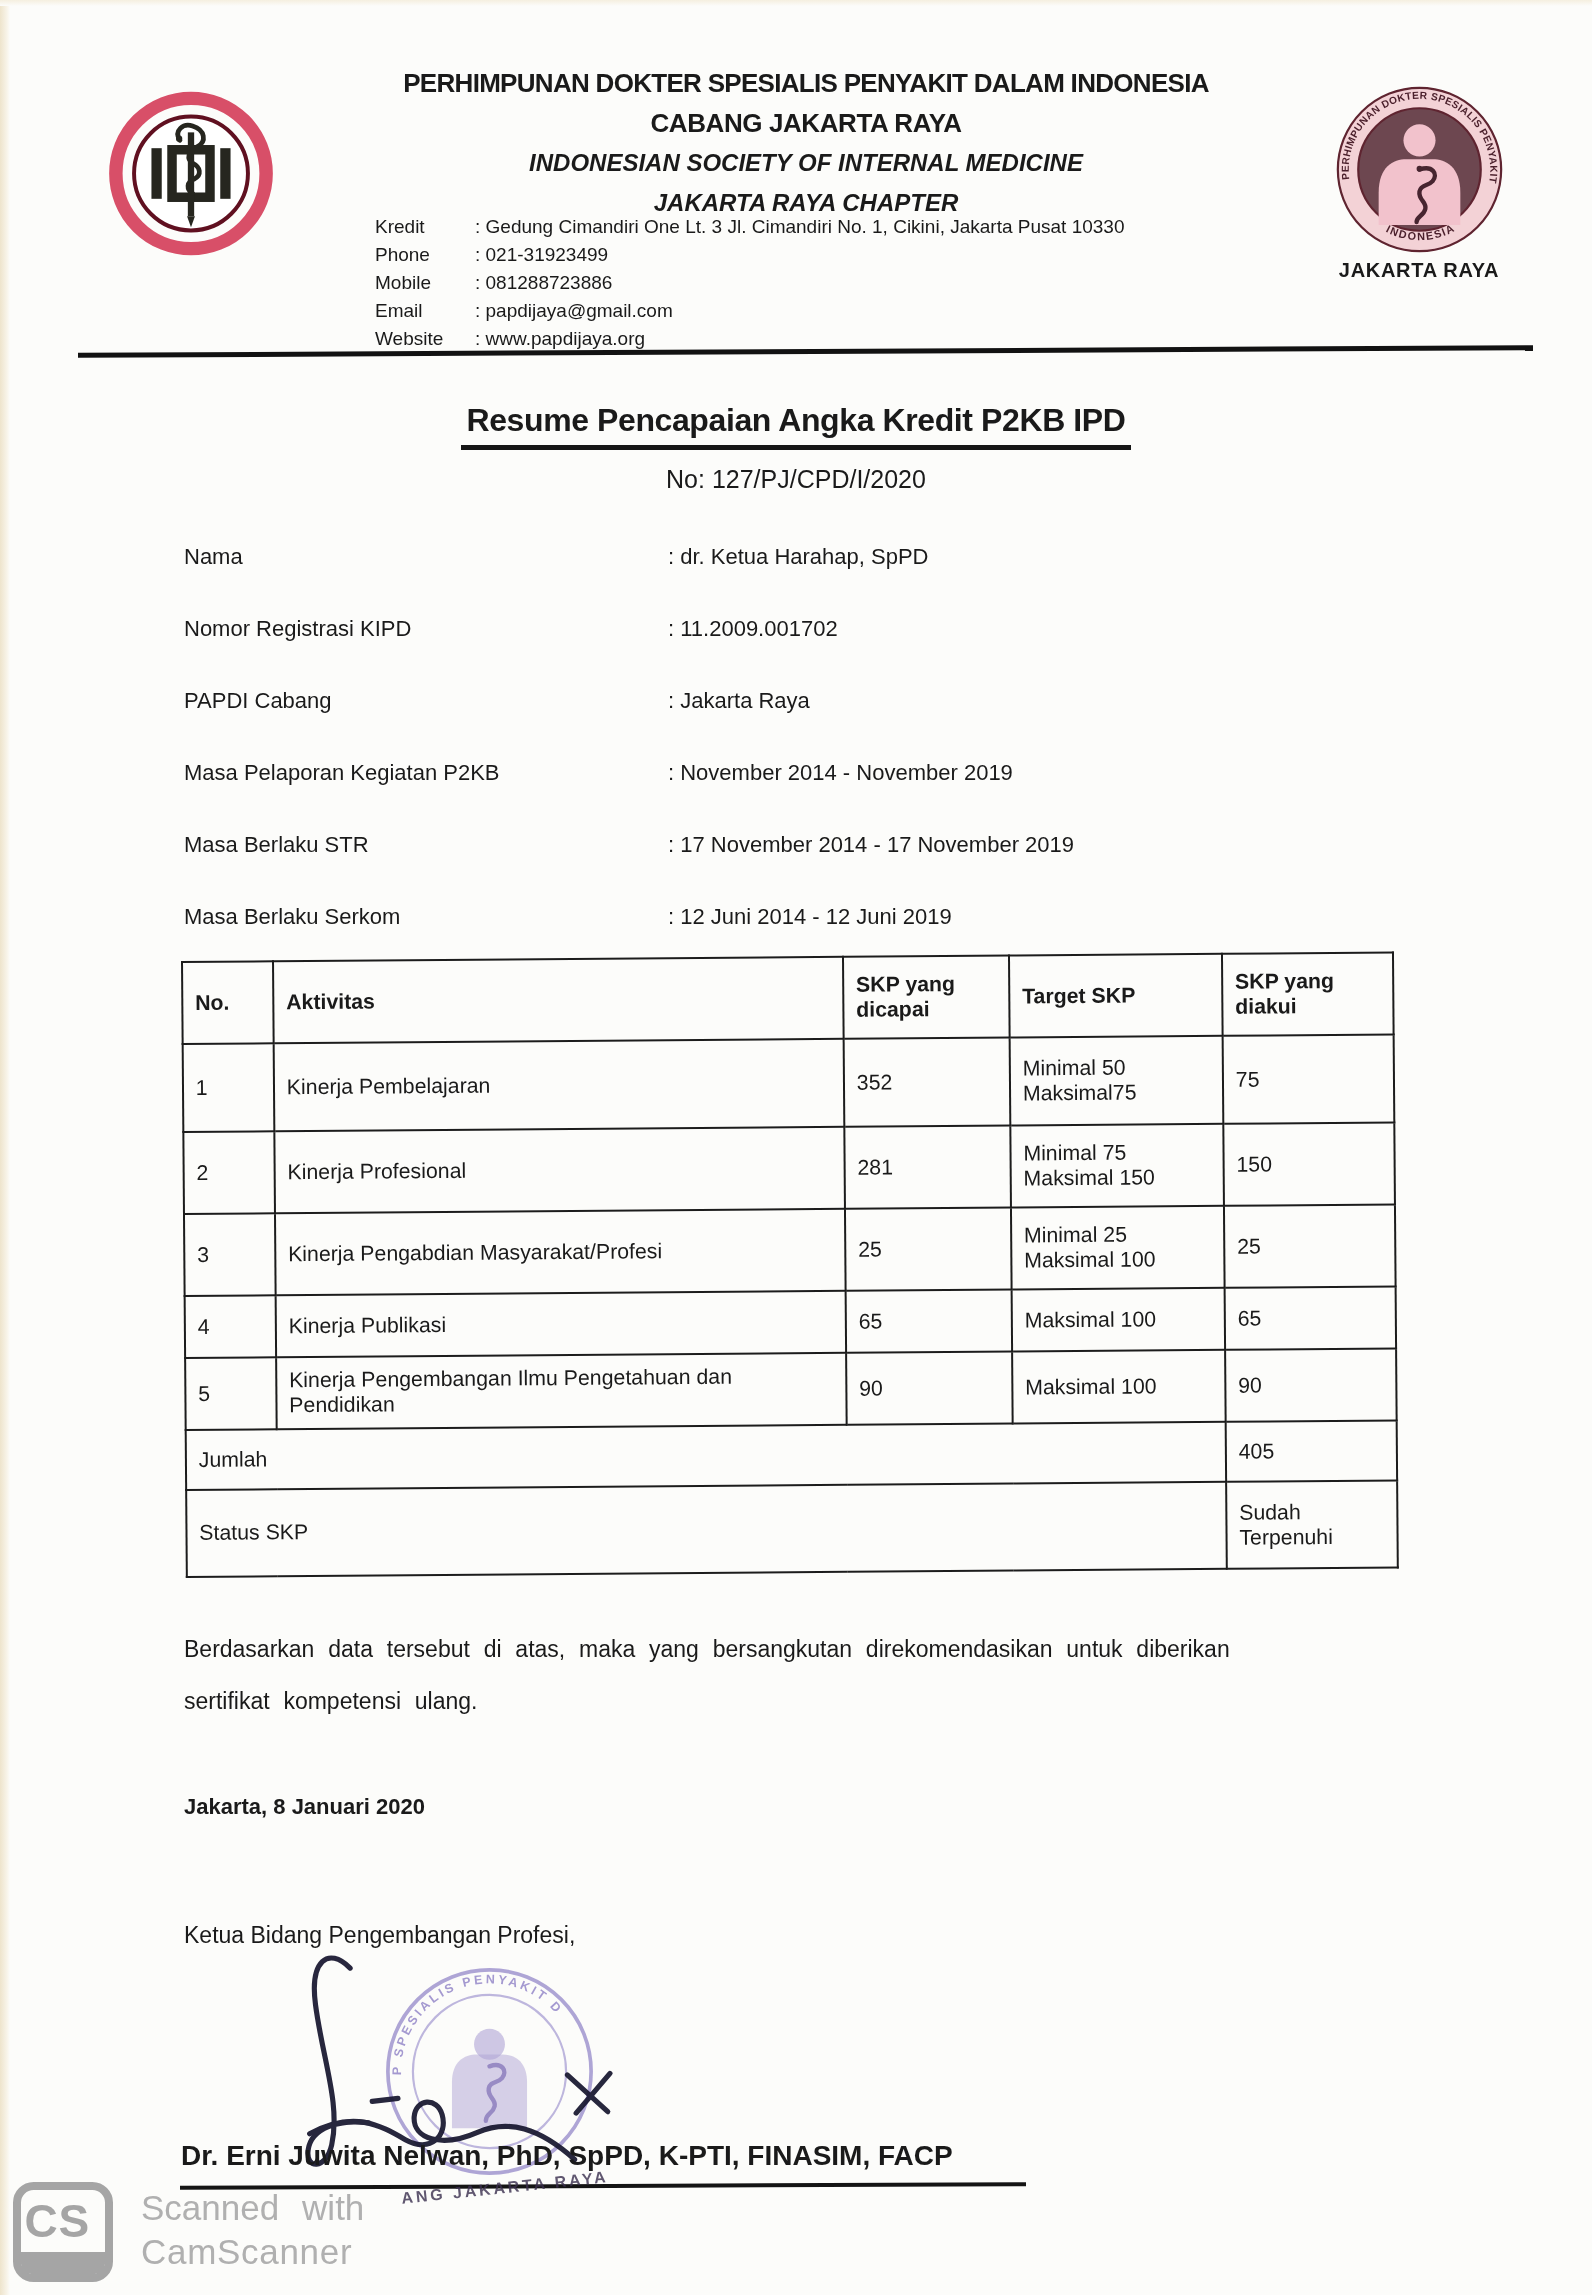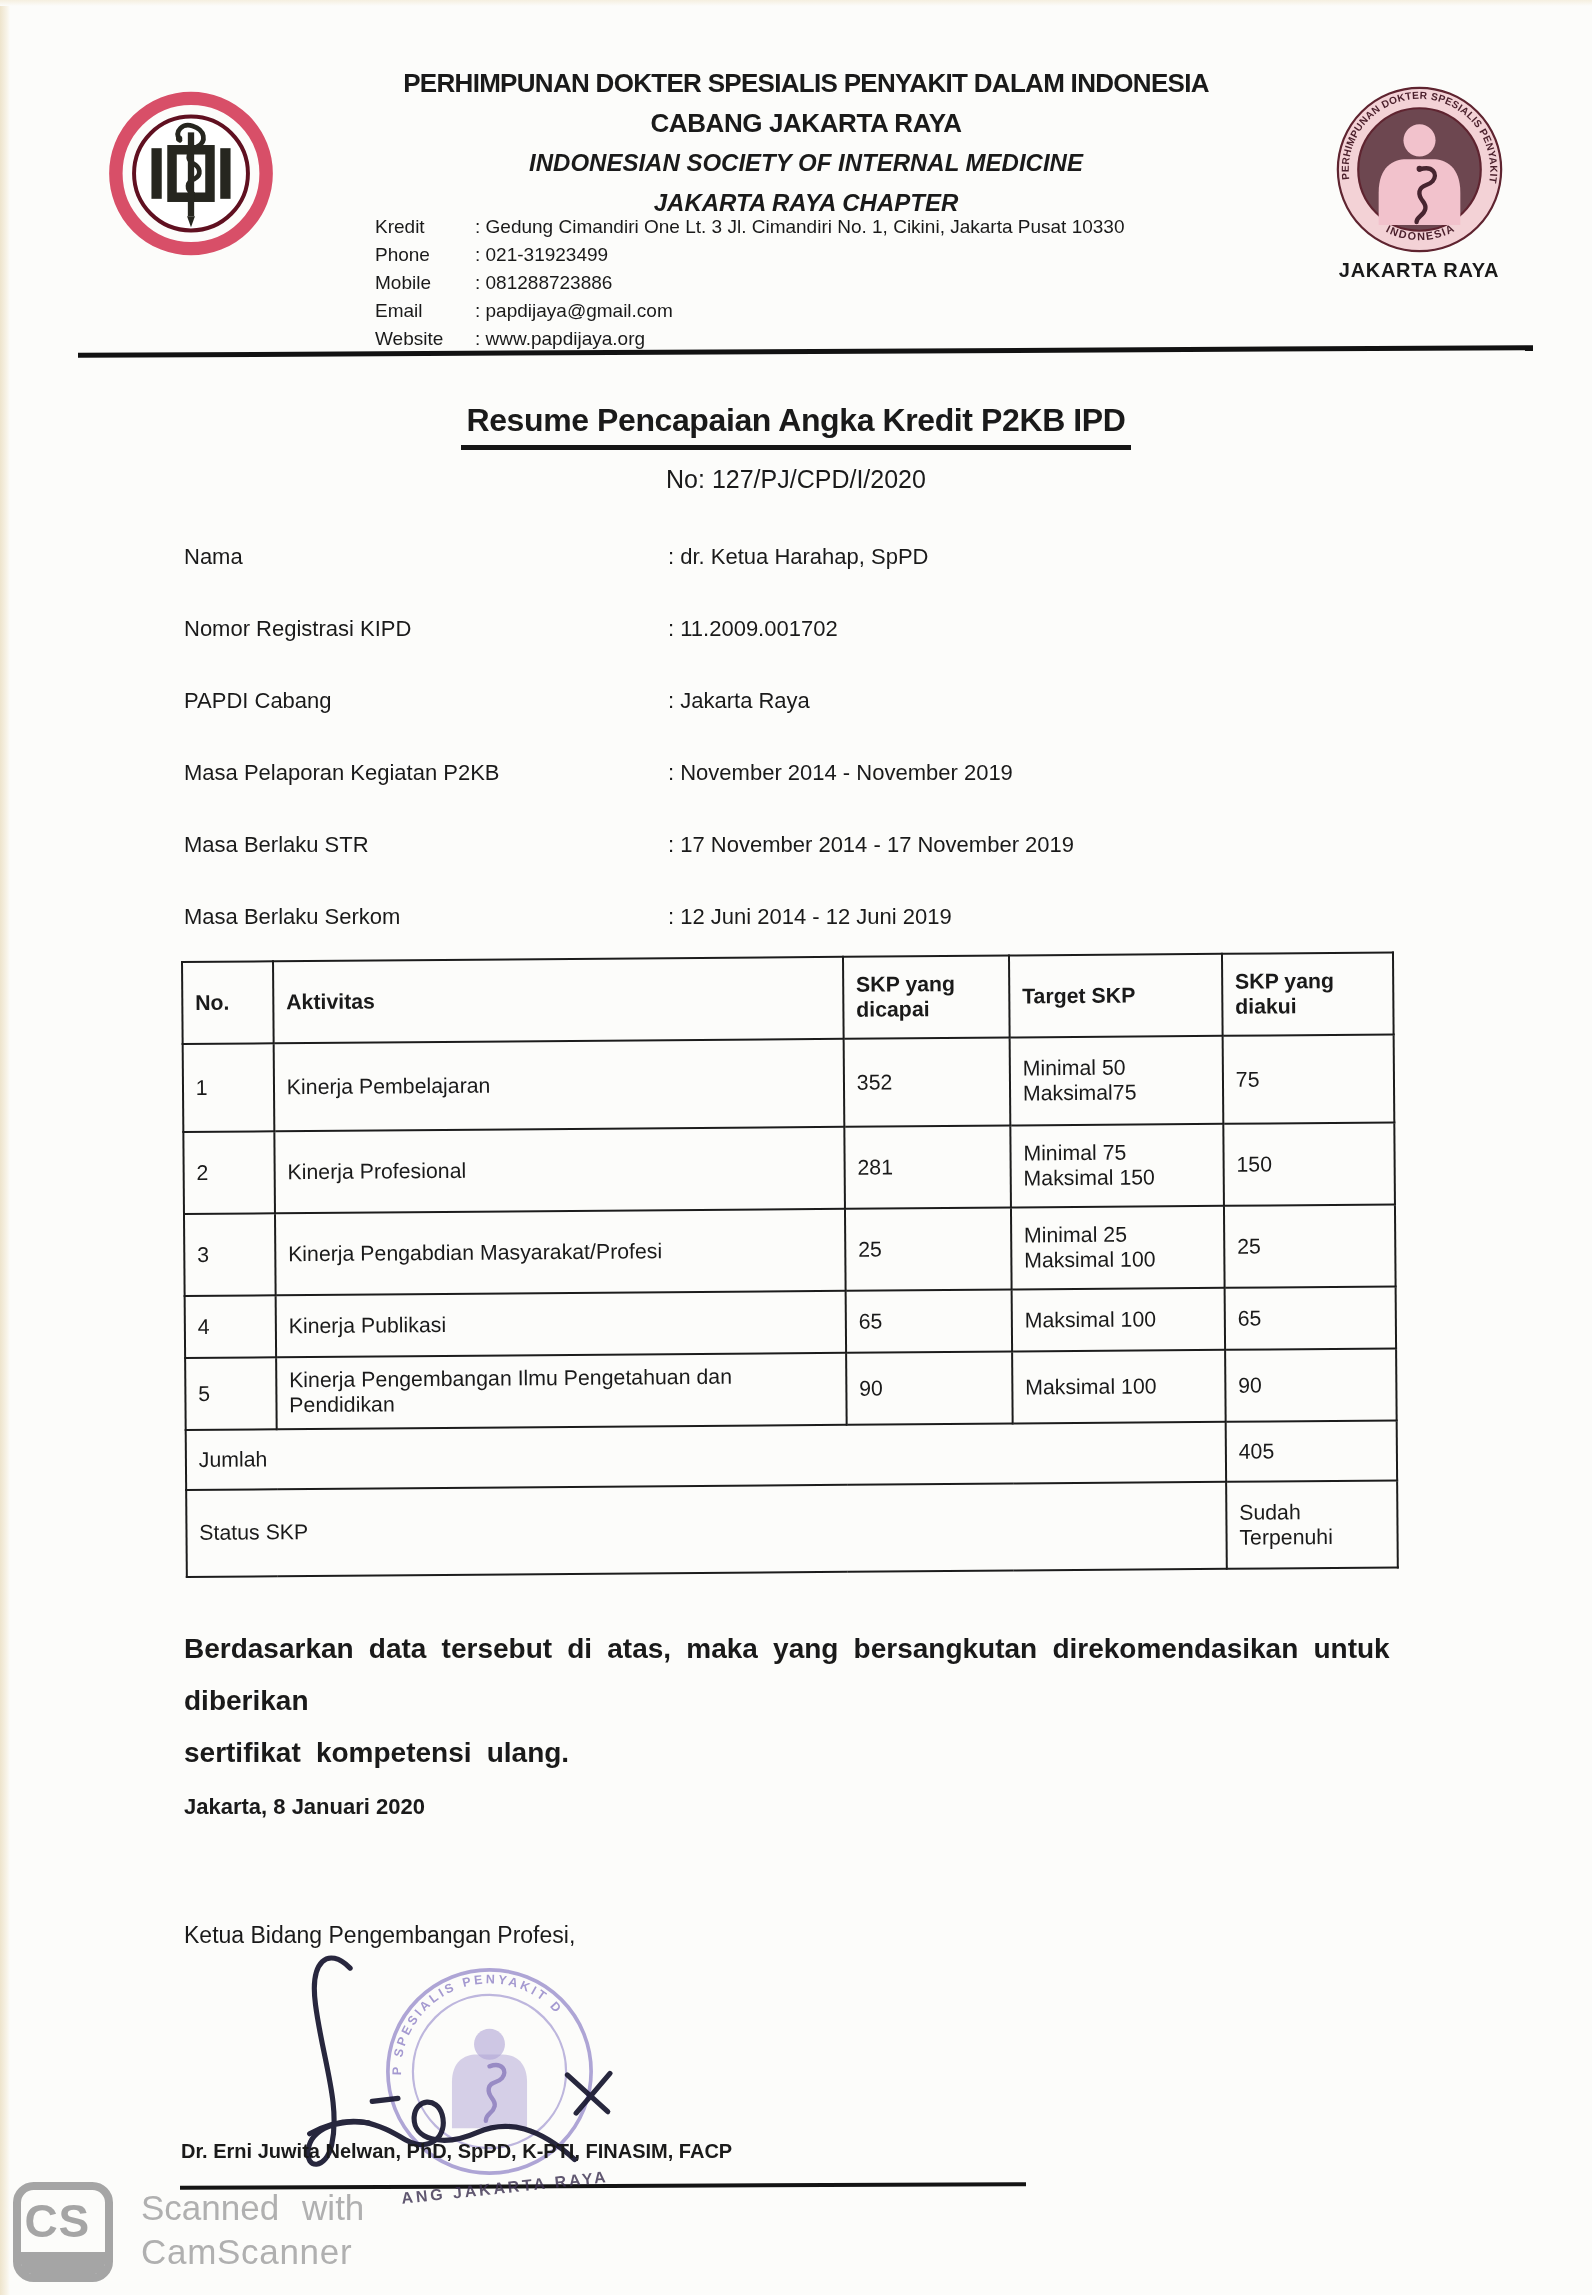--- a/index.html
+++ b/index.html
@@ -44,27 +44,27 @@
   
   .tbl-wrap{position:absolute;left:181px;top:961px;transform:rotate(-0.45deg);transform-origin:0 0;}
   table.skp{border-collapse:collapse;table-layout:fixed;width:1210px;font-size:21.3px;}
   table.skp td,table.skp th{border:2.9px solid #1c1c1c;padding:4.4px 10.3px 4.4px 11.8px;
     vertical-align:middle;text-align:left;font-weight:normal;}
   table.skp th{font-weight:bold;}
   .pre{white-space:pre-line;}
   .bold{font-weight:bold;}
 
   
-  .paragraph{position:absolute;left:184px;top:1623px;width:1295px;font-size:28px;
-    line-height:52px;white-space:pre-line;word-spacing:7.4px;font-weight:bold;}
+  .paragraph{position:absolute;left:184px;top:1623px;width:1295px;font-size:23px;
+    line-height:52px;white-space:pre-line;word-spacing:7.4px;}
   .city-date{position:absolute;left:184px;top:1794px;font-size:22px;font-weight:bold;}
   .sig-title{position:absolute;left:184px;top:1922px;font-size:23px;}
   .stamp{position:absolute;left:368px;top:1950px;width:243px;height:243px;opacity:0.85;}
   .signature{position:absolute;left:258px;top:1935px;width:383px;height:265px;}
-  .sig-name{position:absolute;left:181px;top:2140px;font-size:20px;font-weight:bold;white-space:nowrap;}
+  .sig-name{position:absolute;left:181px;top:2140px;font-size:28px;font-weight:bold;white-space:nowrap;}
   .sig-underline{position:absolute;left:180px;top:2184px;width:846px;height:4.4px;background:#141414;
     transform:rotate(-0.25deg);}
   .stamp-residue{position:absolute;left:401px;top:2179px;font-size:16px;font-weight:bold;
     color:#3a2f4e;letter-spacing:2.9px;transform:rotate(-6deg);opacity:0.8;white-space:nowrap;}
 
   
   .cs-icon{position:absolute;left:13.2px;top:2182px;width:100px;height:100px;
     border:8px solid #a5a5a5;border-radius:20.6px;box-sizing:border-box;}
   .cs-letters{position:absolute;left:0;right:12px;top:4.4px;text-align:center;
     font-size:46px;font-weight:bold;color:#a5a5a5;letter-spacing:0.7px;}

